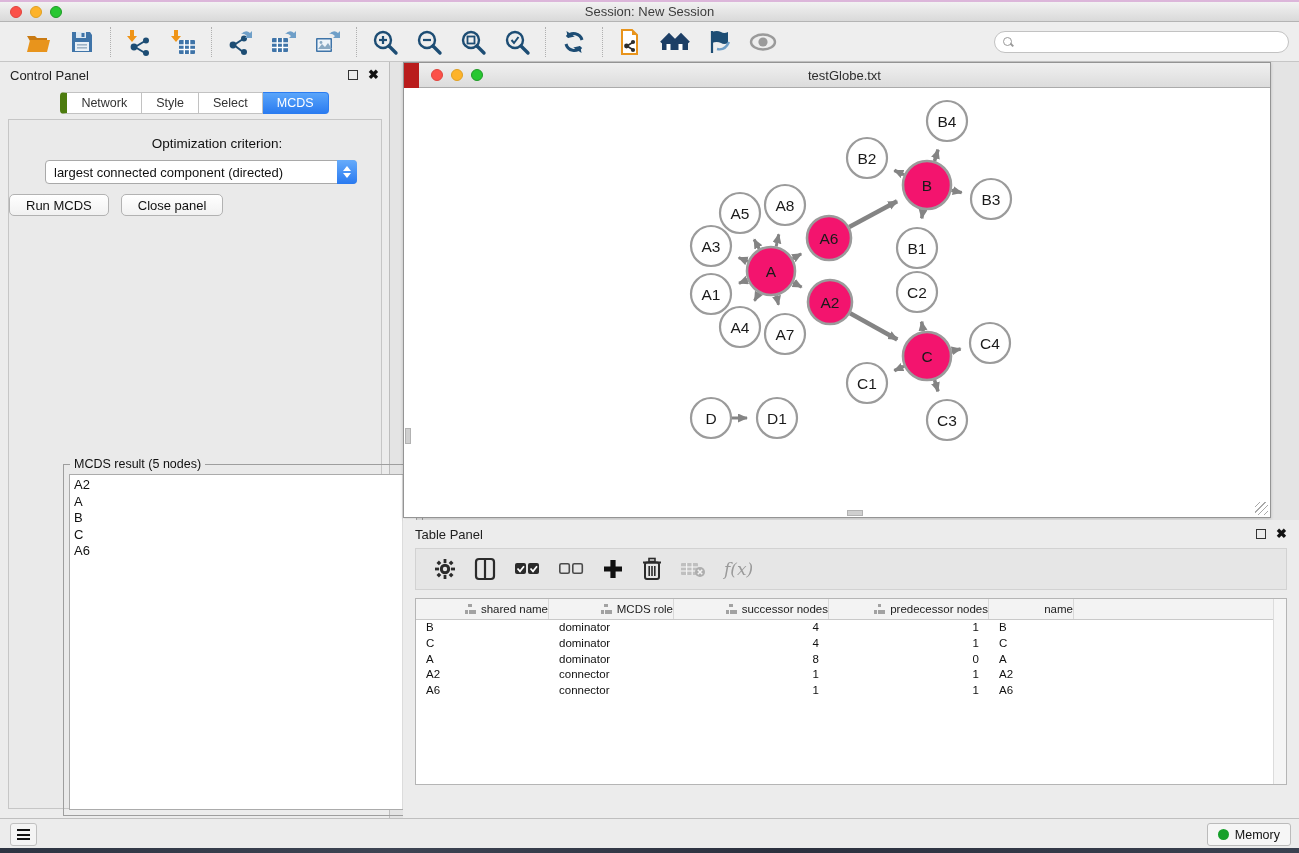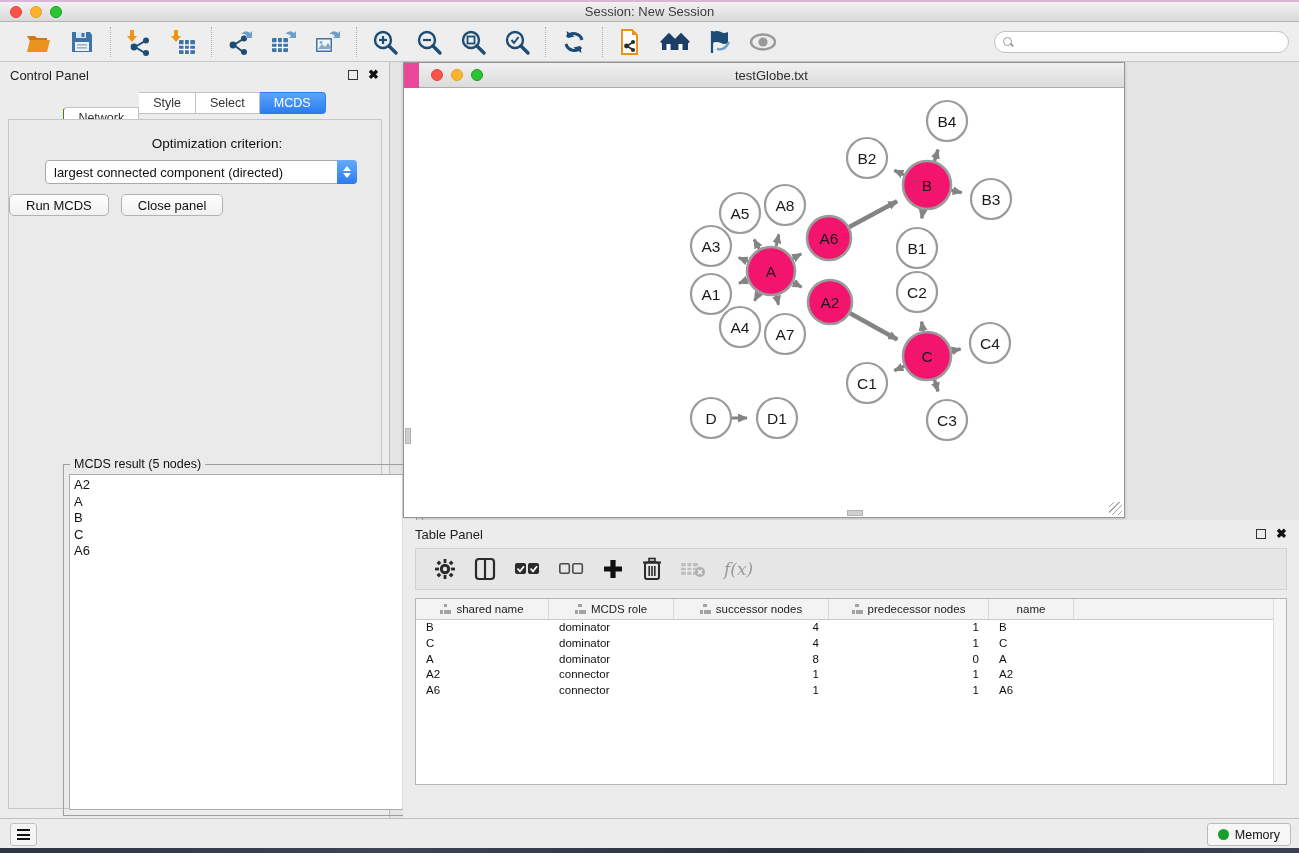--- a/index.html
+++ b/index.html
@@ -40,21 +40,21 @@
     background:#ececec; border-right:1px solid #bdbdbd; }
   .panel-head { height:26px; display:flex; align-items:center; padding:0 10px; }
   .panel-head .ph-title { font-size:13px; color:#222; flex:1; }
   .ph-icons { display:flex; gap:10px; align-items:center; }
   .float-box { width:10px; height:10px; border:1.6px solid #333; }
   .close-x { font-size:13px; font-weight:bold; color:#111; line-height:10px; }
 
   .cp-tabs { position:absolute; left:0; top:30px; width:100%; display:flex; justify-content:center; }
   .tab { height:22px; padding:0 14px; background:#fff; border:1px solid #c2c2c2; border-left:none;
     font-size:12.5px; color:#333; display:flex; align-items:center; }
-  .tab:first-child { border-left:1px solid #4d7c0f; border-radius:4px 0 0 4px;margin-top:15px; }
+  .tab:first-child { border-left:7px solid #4d7c0f; border-radius:4px 0 0 4px; }
   .tab:last-child { border-radius:0 4px 4px 0; }
   .tab.active { background:linear-gradient(#5aa5fa,#2b7cf0); color:#fff; border-color:#2b7cf0; }
 
   .cp-content { position:absolute; left:8px; top:57px; width:374px; height:690px;
     border:1px solid #c6c6c6; background:#eaeaea;padding-left:44px; }
   .crit-label { text-align:center; margin-top:16px; font-size:13.5px; color:#111; }
   .combo { position:absolute; left:36px; top:40px; width:312px; height:24px; background:#fff;
     border:1px solid #a9a9a9; border-radius:4px; display:flex; align-items:center; }
   .combo .combo-text { flex:1; font-size:13px; color:#111; padding-left:8px; }
   .combo .stepper { width:20px; height:24px; margin-right:-1px; border-radius:0 4px 4px 0;
@@ -70,43 +70,43 @@
     border:1px solid #9e9e9e;margin-left:48px; }
   .groupbox .legend { position:absolute; left:6px; top:-8px; background:#eaeaea; padding:0 4px;
     font-size:12.5px; color:#111; }
   .result-list { position:absolute; left:5px; top:9px; right:5px; bottom:5px; background:#fff;
     border:1px solid #ababab; display:flex; }
   .result-items { flex:1; padding:2px 0 0 4px; }
   .result-item { font-size:13px; color:#111; line-height:16.5px; }
   .vscroll { width:14px; background:#fafafa; border-left:1px solid #dcdcdc; }
 
   
-  .net-window { position:absolute; left:403px; top:62px; width:722px; height:456px;
-    border:1px solid #949494; background:#ec4899; box-shadow:0 1px 3px rgba(0,0,0,0.18);padding-left:15px; }
+  .net-window { position:absolute; left:403px; top:62px; width:868px; height:456px;
+    border:1px solid #949494; background:#b91c1c; box-shadow:0 1px 3px rgba(0,0,0,0.18);padding-left:15px; }
   .net-titlebar { height:25px; background:linear-gradient(#f0f0f0,#dcdcdc); border-bottom:1px solid #ababab;
     display:flex; align-items:center; position:relative; }
   .net-titlebar .title { position:absolute; left:0; right:0; text-align:center; font-size:13px; color:#2e2e2e; }
   .net-canvas { position:absolute; left:0; top:25px; right:0; bottom:0; background:#fff; overflow:hidden; }
   .mini-vthumb { position:absolute; left:1px; top:340px; width:6px; height:16px; background:#cfcfcf; border:1px solid #b2b2b2; }
   .mini-hthumb { position:absolute; left:443px; bottom:1px; width:16px; height:6px; background:#cfcfcf; border:1px solid #b2b2b2; }
   .resize-grip { position:absolute; right:2px; bottom:2px; width:13px; height:13px;
     background:repeating-linear-gradient(135deg, transparent 0 3px, #a9a9a9 3px 4px); }
 
   
   .table-panel { position:absolute; left:403px; top:520px; width:896px; height:298px; background:#ececec; }
   .tp-toolbar { position:absolute; left:12px; top:28px; width:872px; height:42px; background:#e6e6e6;
     border:1px solid #d2d2d2; display:flex; align-items:center; gap:18px; padding-left:18px; }
   .tp-btn { display:flex; align-items:center; justify-content:flex-start; height:26px; }
   .fx { font-family:"DejaVu Serif", serif; font-style:italic; font-size:17px; color:#9a9a9a; }
 
   .node-table { position:absolute; left:12px; top:78px; width:872px; height:187px; background:#fff;
     border:1px solid #b5b5b5; display:flex; }
   .nt-main { flex:1; overflow:hidden; }
   .nt-header { display:flex; height:21px; background:#f3f3f3; border-bottom:1px solid #c9c9c9; }
-  .nt-hcell { display:flex; align-items:center; justify-content:center; gap:5px;
+  .nt-hcell { display:flex; align-items:center; justify-content:flex-end; gap:5px;
     border-right:1px solid #d8d8d8; font-size:11.5px; color:#222; }
   .tree-ico { width:11px; height:10px; position:relative; opacity:.65; }
   .tree-ico::before { content:""; position:absolute; left:3.5px; top:0; width:3.5px; height:3px; background:#777; }
   .tree-ico::after { content:""; position:absolute; left:0; top:5.5px; width:11px; height:4px;
     background:linear-gradient(90deg,#777 0 3.5px,transparent 3.5px 3.75px,#777 3.75px 7.25px,transparent 7.25px 7.5px,#777 7.5px 11px); }
   .nt-row { display:flex; height:15.8px; }
   .nt-cell { font-size:11.5px; color:#111; line-height:15.8px; white-space:nowrap; overflow:hidden; }
   .nt-vscroll { width:13px; background:#f5f5f5; border-left:1px solid #dcdcdc; }
 
   .tp-tabs { position:absolute; left:0; top:269px; width:100%; display:flex; justify-content:center; }

